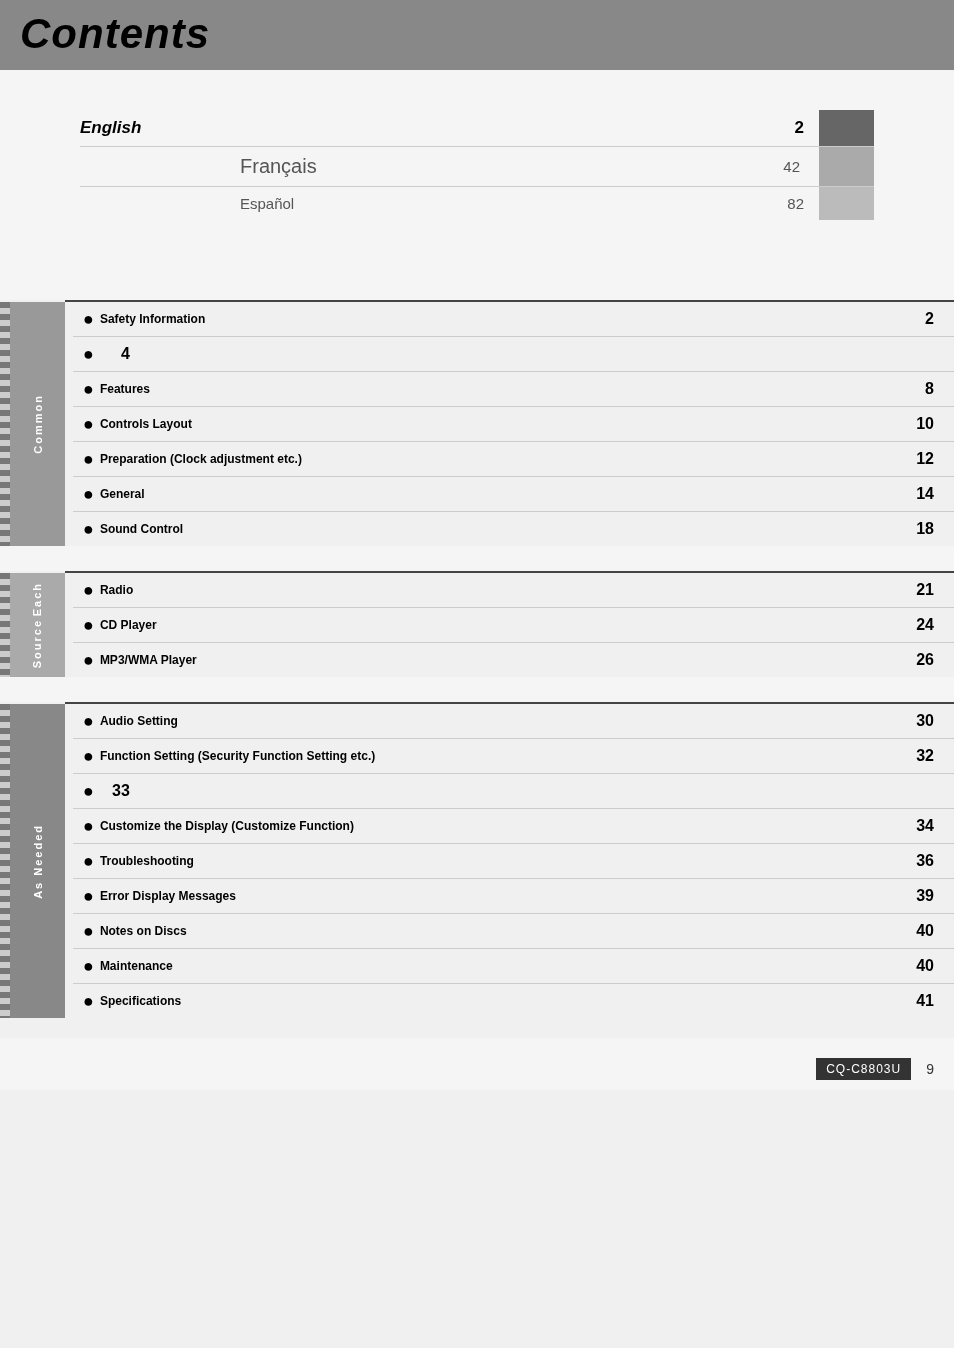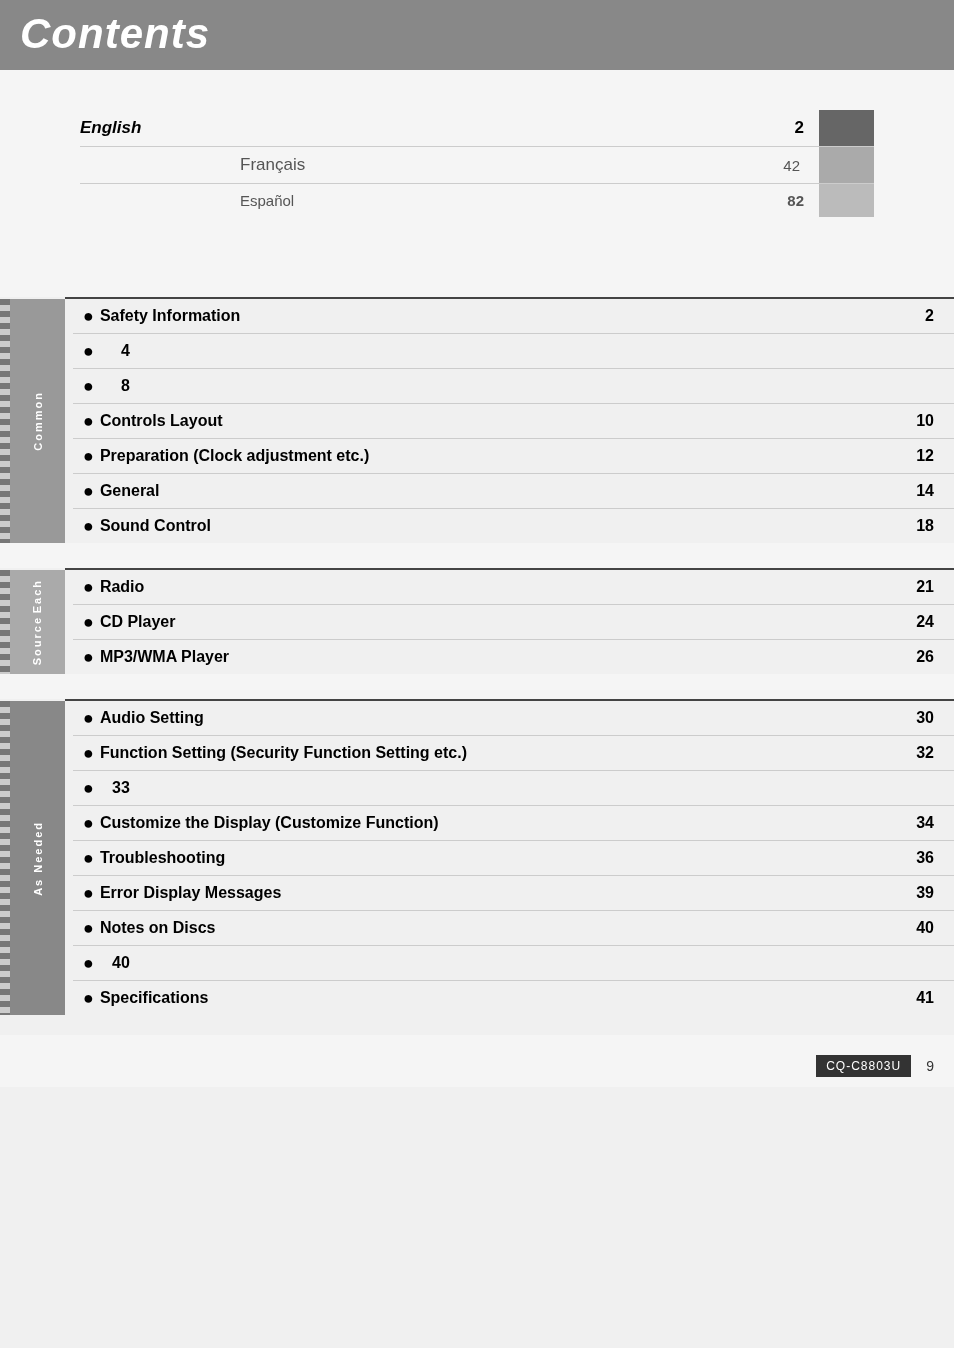--- a/index.html
+++ b/index.html
@@ -16,21 +16,21 @@
     
     .header {
       background: #888;
       padding: 10px 20px 12px 20px;
       margin-bottom: 0;
     }
 
     .header-title {
       font-size: 42px;
       font-weight: 900;
-      color: #ffffff;
+      color: #000000;
       font-style: italic;
       letter-spacing: 1px;
     }
 
     
     .language-section {
       background: #f5f5f5;
       padding: 30px 80px 30px 80px;
       border-bottom: none;
       position: relative;
@@ -105,21 +105,21 @@
 
     .toc-bullet {
       color: #000;
       font-size: 18px;
       margin-right: 6px;
       line-height: 1;
     }
 
     .toc-label {
       font-weight: 700;
-      font-size: 16px;
+      font-size: 12px;
       color: #000;
       flex: 1;
     }
 
     .toc-page {
       font-weight: 700;
       font-size: 16px;
       color: #000;
       min-width: 30px;
       text-align: right;
@@ -175,29 +175,29 @@
   <div class="lang-rows-wrapper">
 
     <div class="lang-row" style="position:relative; border-bottom: 1px solid #ccc; padding: 8px 0;">
       <span class="lang-name" style="font-weight:700; font-size:17px; color:#000;">English</span>
       <span class="lang-page" style="font-weight:700; font-size:17px; color:#000; margin-left:auto; padding-right: 0; margin-right: 70px;">2</span>
       <div class="lang-bar lang-bar-english" style="position:absolute; right:0; top:0; bottom:0; width:55px; background:#666;"></div>
     </div>
 
     <div class="lang-row" style="position:relative; border-bottom: 1px solid #ccc; padding: 8px 0;">
       <span style="min-width:160px;"></span>
-      <span class="lang-name-sub" style="font-weight:400; font-size:17px; color:#555; margin-left:0;">Français</span>
+      <span class="lang-name-sub" style="font-weight:400; font-size:20px; color:#555; margin-left:0;">Français</span>
       <span class="lang-page-sub" style="font-weight:400; font-size:15px; color:#555; margin-left:auto; padding-right:0; margin-right:74px;">42</span>
       <div class="lang-bar lang-bar-francais" style="position:absolute; right:0; top:0; bottom:0; width:55px; background:#aaa;"></div>
     </div>
 
     <div class="lang-row" style="position:relative; border-bottom: none; padding: 8px 0;">
       <span style="min-width:160px;"></span>
       <span class="lang-name-sub" style="font-weight:400; font-size:15px; color:#555; margin-left:0;">Español</span>
-      <span class="lang-page-sub" style="font-weight:700; font-size:15px; color:#555; margin-left:auto; padding-right:0; margin-right:70px;">82</span>
+      <span class="lang-page-sub" style="font-weight:400; font-size:15px; color:#555; margin-left:auto; padding-right:0; margin-right:70px;">82</span>
       <div class="lang-bar lang-bar-espanol" style="position:absolute; right:0; top:0; bottom:0; width:55px; background:#bbb;"></div>
     </div>
   </div>
 </div>
 
 <div class="spacer-row" style="height:50px;"></div>
 
 <div class="sections-wrapper">
 
   <div style="height:2px; background:#444; margin-left:65px; margin-right:0;"></div>
@@ -217,20 +217,21 @@
         <span class="toc-bullet">●</span>
         <span class="toc-label">Safety Information</span>
         <span class="toc-page">2</span>
       </div>
       <div class="toc-item">
         <span class="toc-bullet">●</span>
         <span class="toc-page">4</span>
       </div>
       <div class="toc-item">
         <span class="toc-bullet">●</span>
+        <span class="toc-label">Features</span>
         <span class="toc-page">8</span>
       </div>
       <div class="toc-item">
         <span class="toc-bullet">●</span>
         <span class="toc-label">Controls Layout</span>
         <span class="toc-page">10</span>
       </div>
       <div class="toc-item">
         <span class="toc-bullet">●</span>
         <span class="toc-label">Preparation (Clock adjustment etc.)</span>
@@ -325,20 +326,21 @@
         <span class="toc-label">Error Display Messages</span>
         <span class="toc-page">39</span>
       </div>
       <div class="toc-item">
         <span class="toc-bullet">●</span>
         <span class="toc-label">Notes on Discs</span>
         <span class="toc-page">40</span>
       </div>
       <div class="toc-item">
         <span class="toc-bullet">●</span>
+        <span class="toc-label">Maintenance</span>
         <span class="toc-page">40</span>
       </div>
       <div class="toc-item" style="border-bottom:none;">
         <span class="toc-bullet">●</span>
         <span class="toc-label">Specifications</span>
         <span class="toc-page">41</span>
       </div>
     </div>
   </div>
 

